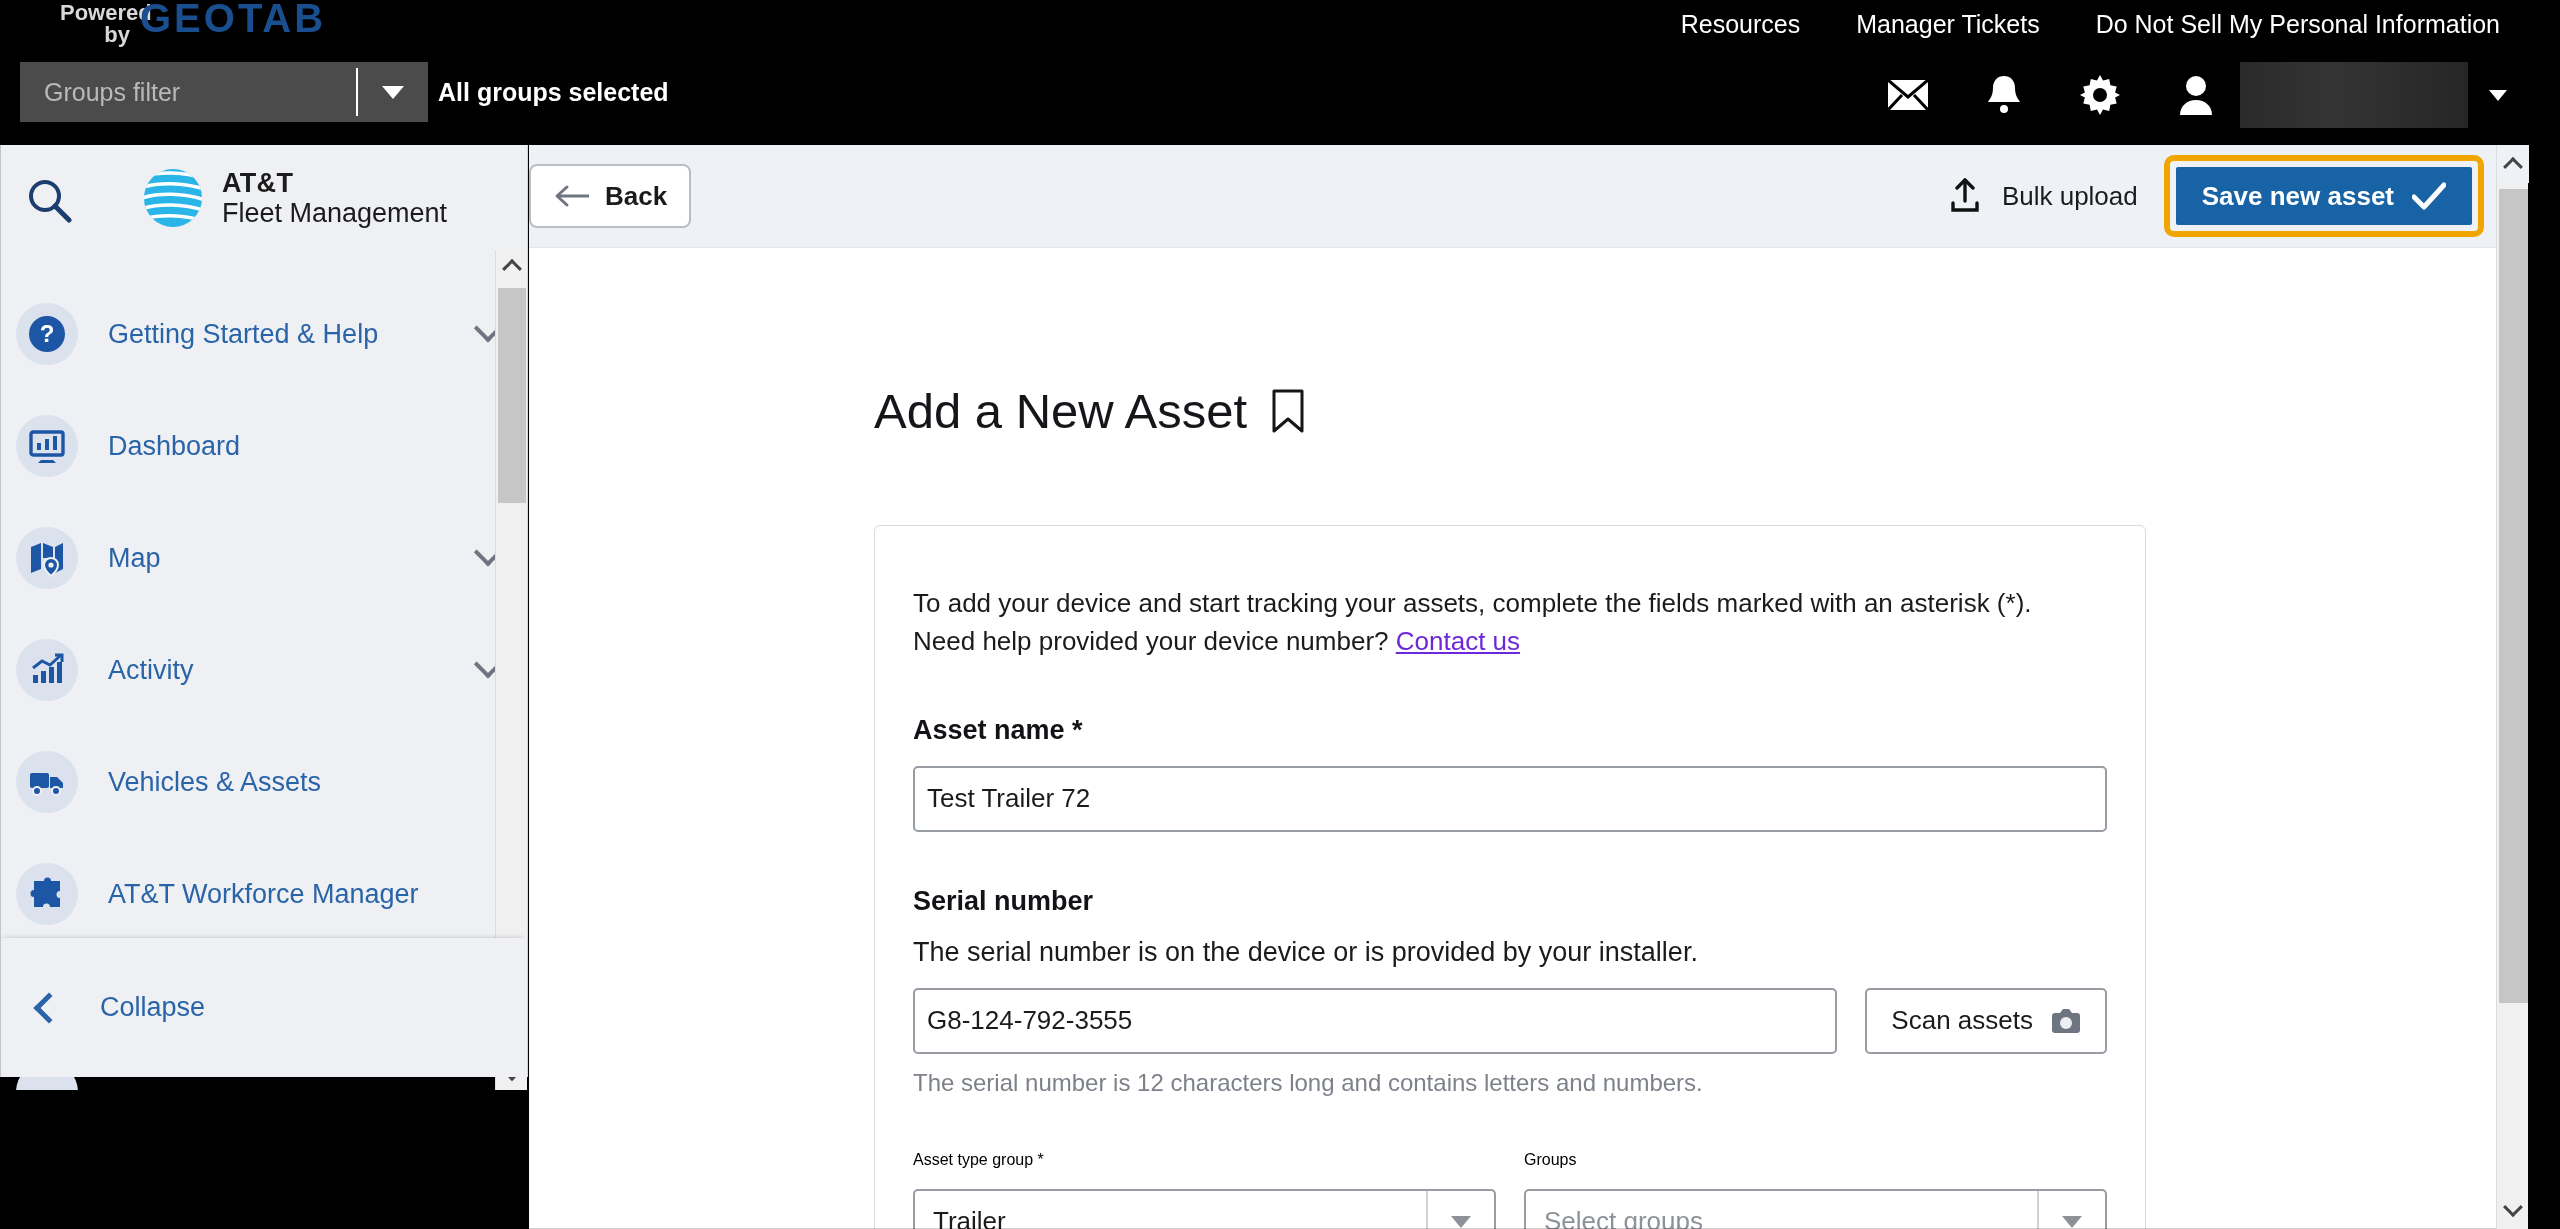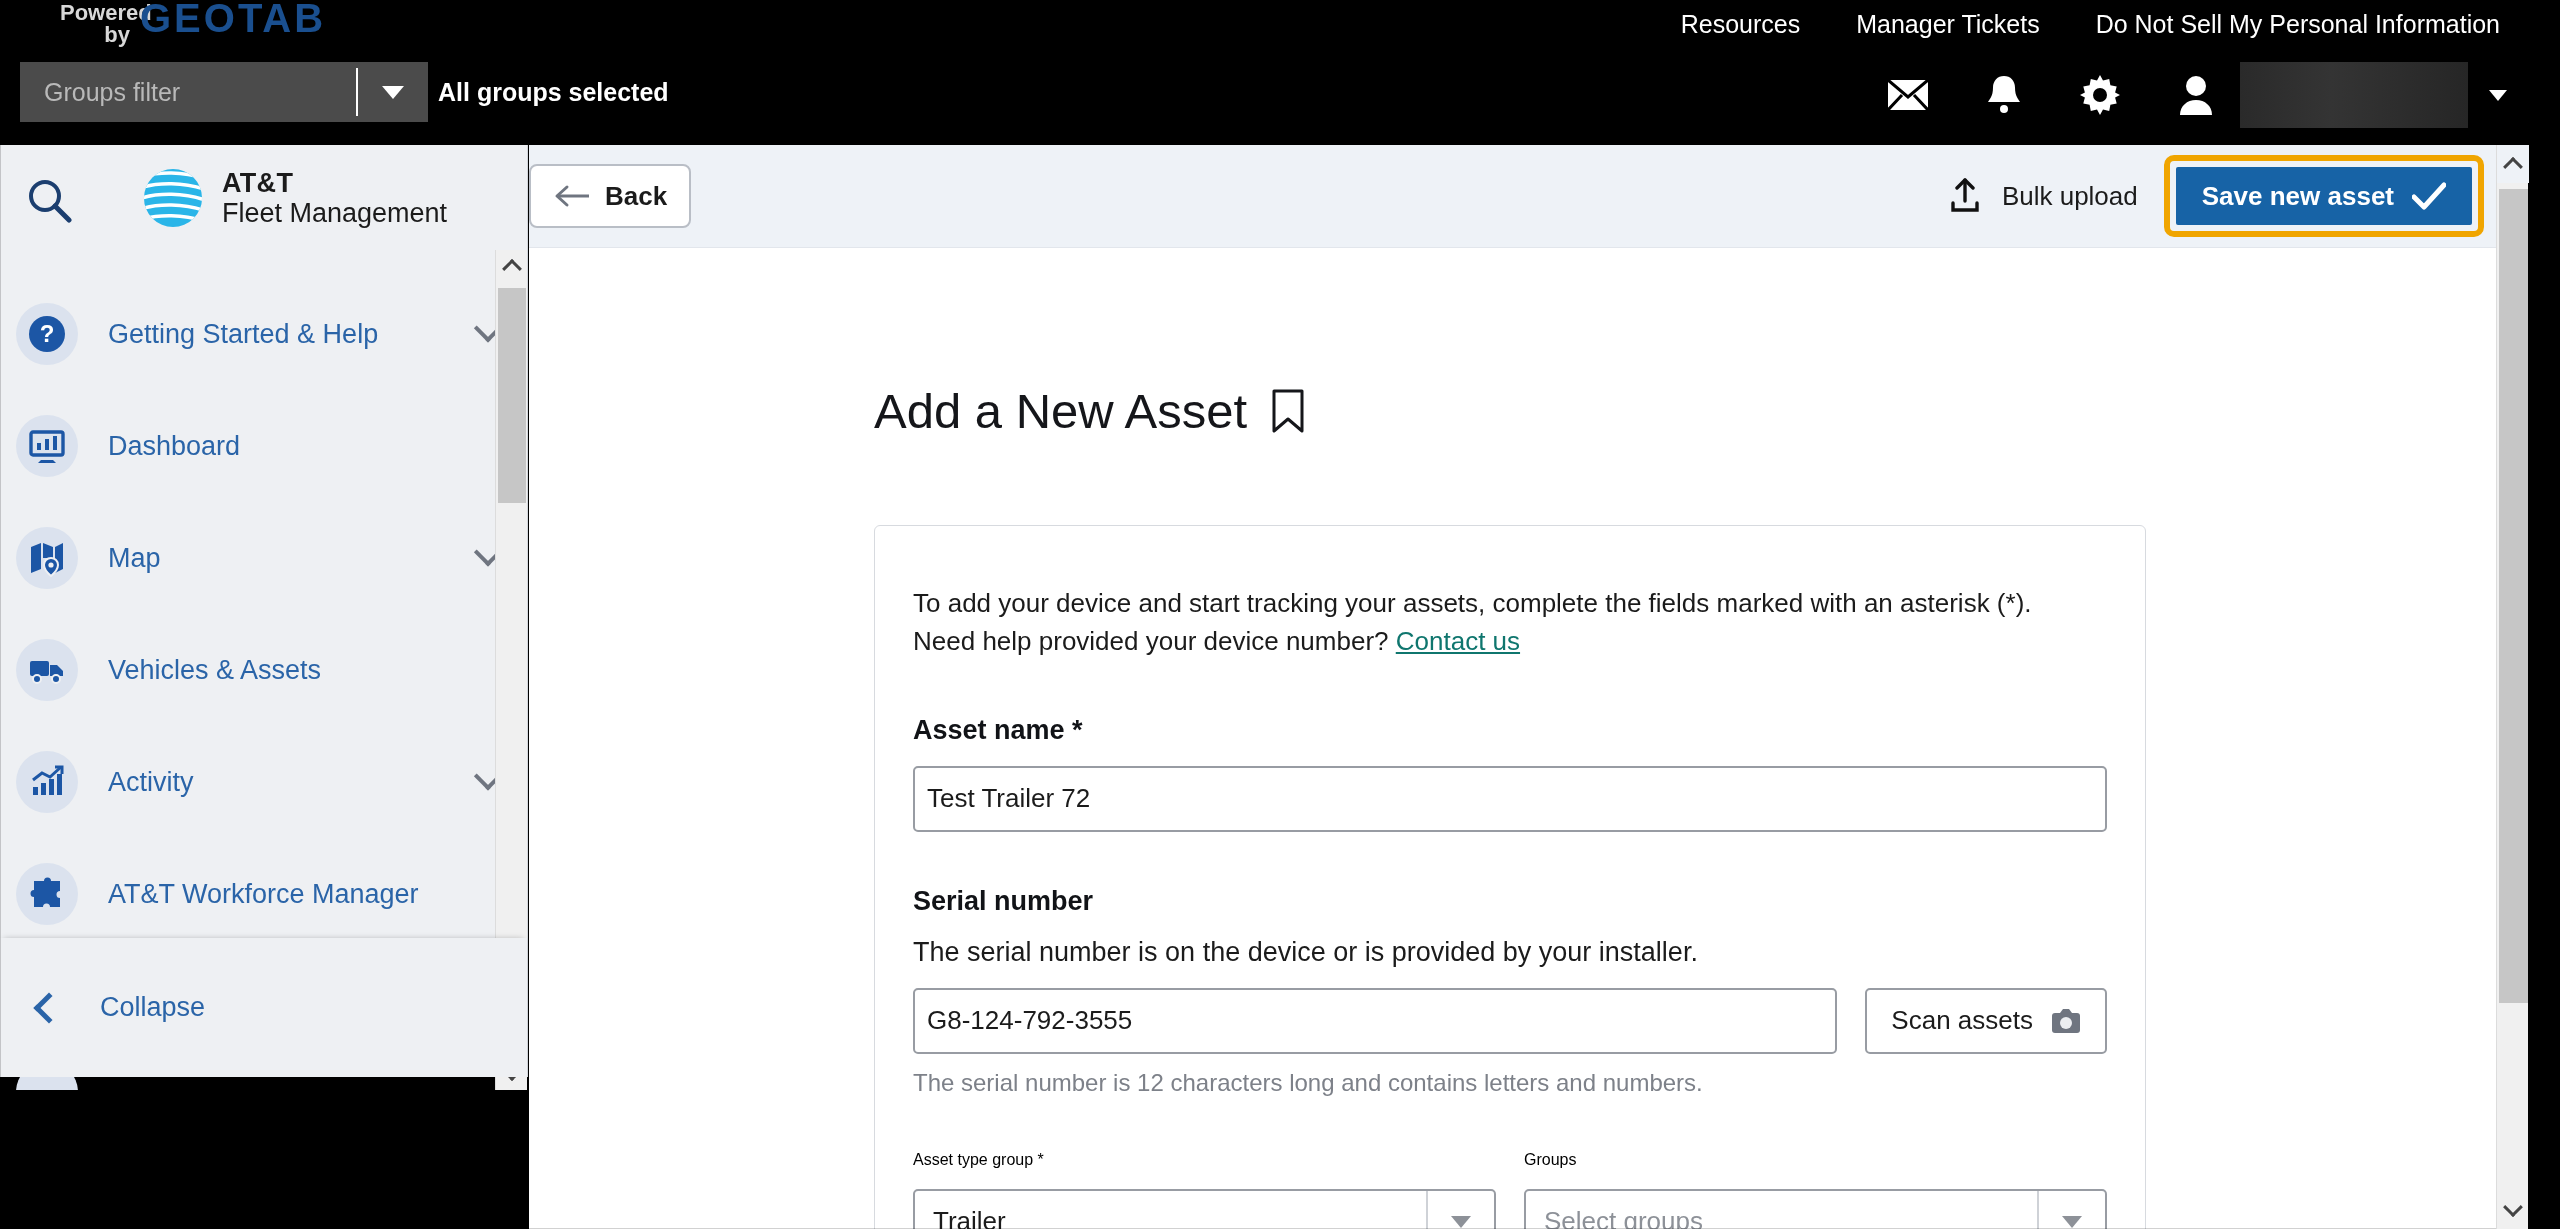--- a/index.html
+++ b/index.html
@@ -170,21 +170,21 @@
   .page-title {
     display: flex; align-items: center; gap: 24px;
     margin: 135px 0 0 345px; font-size: 49px; font-weight: 400; color: #15161a;
   }
   .card {
     margin: 86px 0 0 345px; width: 1272px;
     border: 1px solid #d7dadf; border-radius: 6px; background: #fff;
     padding: 58px 38px 40px 38px;
   }
   .card p.intro { font-size: 26px; color: #1b1b1b; line-height: 1.48; }
-  .card p.intro a { color: #0f766e; }
+  .card p.intro a { color: #6d28d9; }
   .fld { margin-top: 54px; }
   .fld .lab { font-size: 27px; font-weight: 700; color: #111317; }
   .fld .helper { font-size: 27px; color: #1b1b1b; margin-top: 20px; }
   .fld .hint { font-size: 24px; color: #7d8189; margin-top: 15px; }
   .txtinput {
     margin-top: 20px; width: 100%; height: 66px;
     border: 2px solid #989ca3; border-radius: 5px;
     font-size: 26px; color: #1b1b1b; padding: 0 12px;
     font-family: "Liberation Sans", sans-serif; background: #fff;
   }
@@ -365,45 +365,45 @@
           </span>
           <span class="sb-label">Map</span>
           <span class="sb-chev">
               <i class="chev-d"></i>
             </span>
         </div>
 
         <div class="sb-item">
           <span class="sb-ic-wrap">
             <svg width="38" height="38" viewBox="0 0 38 38">
-                <rect x="2" y="10" width="19" height="15" rx="2" fill="#1c56a5"></rect>
-                <path d="M22 14 h7 l6 6 v5 h-13z" fill="#1c56a5"></path>
-                <circle cx="9" cy="28" r="4" fill="#1c56a5" stroke="#eef0f3" stroke-width="2"></circle>
-                <circle cx="28" cy="28" r="4" fill="#1c56a5" stroke="#eef0f3" stroke-width="2"></circle>
-              </svg>
-          </span>
-          <span class="sb-label">Vehicles &amp; Assets</span>
-          <span class="sb-chev"></span>
-        </div>
-
-        <div class="sb-item">
-          <span class="sb-ic-wrap">
-            <svg width="38" height="38" viewBox="0 0 38 38">
                 <rect x="5" y="24" width="5" height="8" fill="#1c56a5"></rect>
                 <rect x="13" y="20" width="5" height="12" fill="#1c56a5"></rect>
                 <rect x="21" y="16" width="5" height="16" fill="#1c56a5"></rect>
                 <rect x="29" y="11" width="5" height="21" fill="#1c56a5"></rect>
                 <path d="M5 17 L14 10 L22 14 L33 4" stroke="#1c56a5" stroke-width="3" fill="none"></path>
                 <path d="M27 4 h7 v7" stroke="#1c56a5" stroke-width="3" fill="none"></path>
               </svg>
           </span>
           <span class="sb-label">Activity</span>
           <span class="sb-chev">
               <i class="chev-d"></i>
             </span>
+        </div>
+
+        <div class="sb-item">
+          <span class="sb-ic-wrap">
+            <svg width="38" height="38" viewBox="0 0 38 38">
+                <rect x="2" y="10" width="19" height="15" rx="2" fill="#1c56a5"></rect>
+                <path d="M22 14 h7 l6 6 v5 h-13z" fill="#1c56a5"></path>
+                <circle cx="9" cy="28" r="4" fill="#1c56a5" stroke="#eef0f3" stroke-width="2"></circle>
+                <circle cx="28" cy="28" r="4" fill="#1c56a5" stroke="#eef0f3" stroke-width="2"></circle>
+              </svg>
+          </span>
+          <span class="sb-label">Vehicles &amp; Assets</span>
+          <span class="sb-chev"></span>
         </div>
 
         <div class="sb-item">
           <span class="sb-ic-wrap">
             <svg width="38" height="38" viewBox="0 0 38 38">
                 <path d="M6 6h10a3.5 3.5 0 117 0h9v10a3.5 3.5 0 100 7v9H22a3.5 3.5 0 10-7 0H6V22a3.5 3.5 0 110-7z" fill="#1c56a5"></path>
               </svg>
           </span>
           <span class="sb-label">AT&amp;T Workforce Manager</span>
           <span class="sb-chev"></span>

